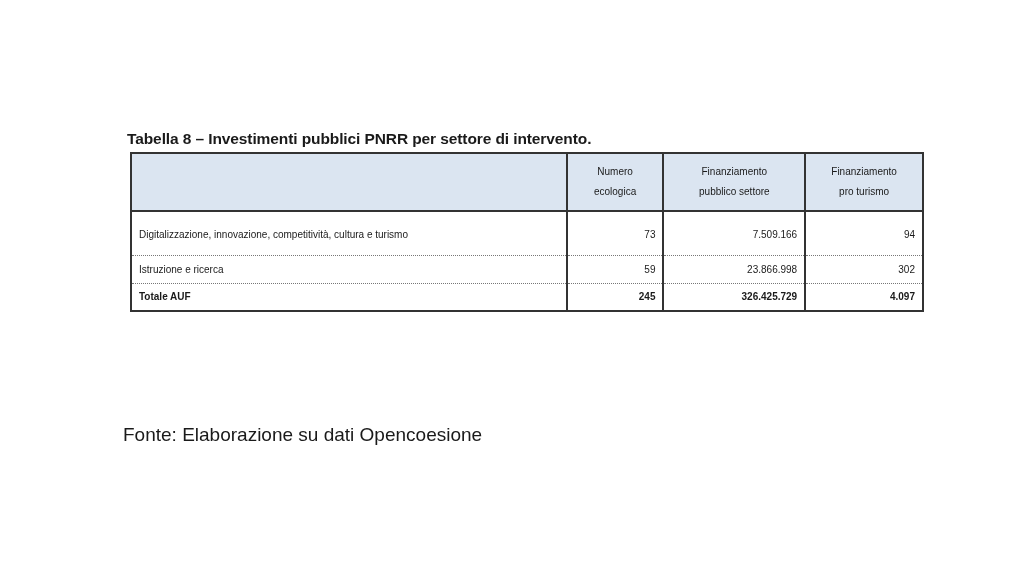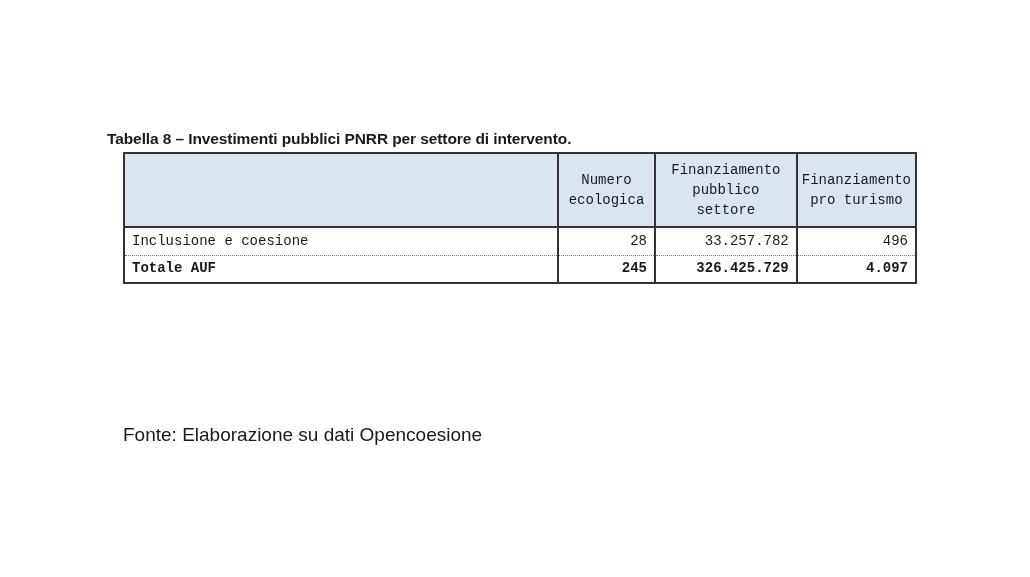--- a/index.html
+++ b/index.html
@@ -1,20 +1,20 @@
 <!DOCTYPE html>
 <html><head>
 <meta charset="utf-8">
 <style>
   html, body { margin: 0; padding: 0; background: #ffffff; }
   body { width: 1030px; height: 577px; position: relative; overflow: hidden;
          font-family: "Liberation Sans", "DejaVu Sans", sans-serif; color: #1a1a1a; }
-  .title { position: absolute; left: 107px; top: 130px; font-size: 15.5px; font-weight: bold; letter-spacing: -0.1px; white-space: nowrap; }
-  table { position: absolute; left: 123px; top: 152px; width: 794px; border-collapse: collapse;
-          border: 2px solid #333; font-size: 14px; font-family: Liberation Mono, monospace; }
+  .title { position: absolute; left: 127px; top: 130px; font-size: 15.5px; font-weight: bold; letter-spacing: -0.1px; white-space: nowrap; }
+  table { position: absolute; left: 130px; top: 152px; width: 794px; border-collapse: collapse;
+          border: 2px solid #333; font-size: 10px; }
   th { background: #dbe5f1; font-weight: normal; text-align: center; line-height: 20px; padding: 6px 4px;
        border-left: 2px solid #333; border-bottom: 2px solid #333; height: 58px; box-sizing: border-box; }
   th:first-child { border-left: none; }
   td { border-left: 2px solid #333; border-bottom: 1px dotted #777; padding: 0 7px; line-height: 19px; height: 28px; box-sizing: border-box; }
   td:first-child { border-left: none; text-align: left; }
   td.num { text-align: right; }
   tr.first td { height: 44px; padding-top: 3px; }
   tr.total td { font-weight: bold; border-bottom: none; }
   col.c0 { width: 437px; } col.c1 { width: 97px; } col.c2 { width: 142px; } col.c3 { width: 118px; }
   .source { position: absolute; left: 123px; top: 424px; font-size: 19px; white-space: nowrap; }
@@ -42,25 +42,31 @@
         <span>Finanziamento</span><br>
         <span>pubblico settore</span>
       </th>
       <th>
         <span>Finanziamento</span><br>
         <span>pro turismo</span>
       </th>
     </tr>
   </thead>
   <tbody>
+    <tr class="first">
+      <td style="padding-right:60px">Digitalizzazione, innovazione, competitività, cultura e turismo</td>
+      <td class="num">73</td>
+      <td class="num">7.509.166</td>
+      <td class="num">94</td>
+    </tr>
     <tr>
-      <td>Inclusione e coesione</td>
-      <td class="num">28</td>
-      <td class="num">33.257.782</td>
-      <td class="num">496</td>
+      <td>Istruzione e ricerca</td>
+      <td class="num">59</td>
+      <td class="num">23.866.998</td>
+      <td class="num">302</td>
     </tr>
     <tr class="total">
       <td>Totale AUF</td>
       <td class="num">245</td>
       <td class="num">326.425.729</td>
       <td class="num">4.097</td>
     </tr>
   </tbody>
 </table>
 

